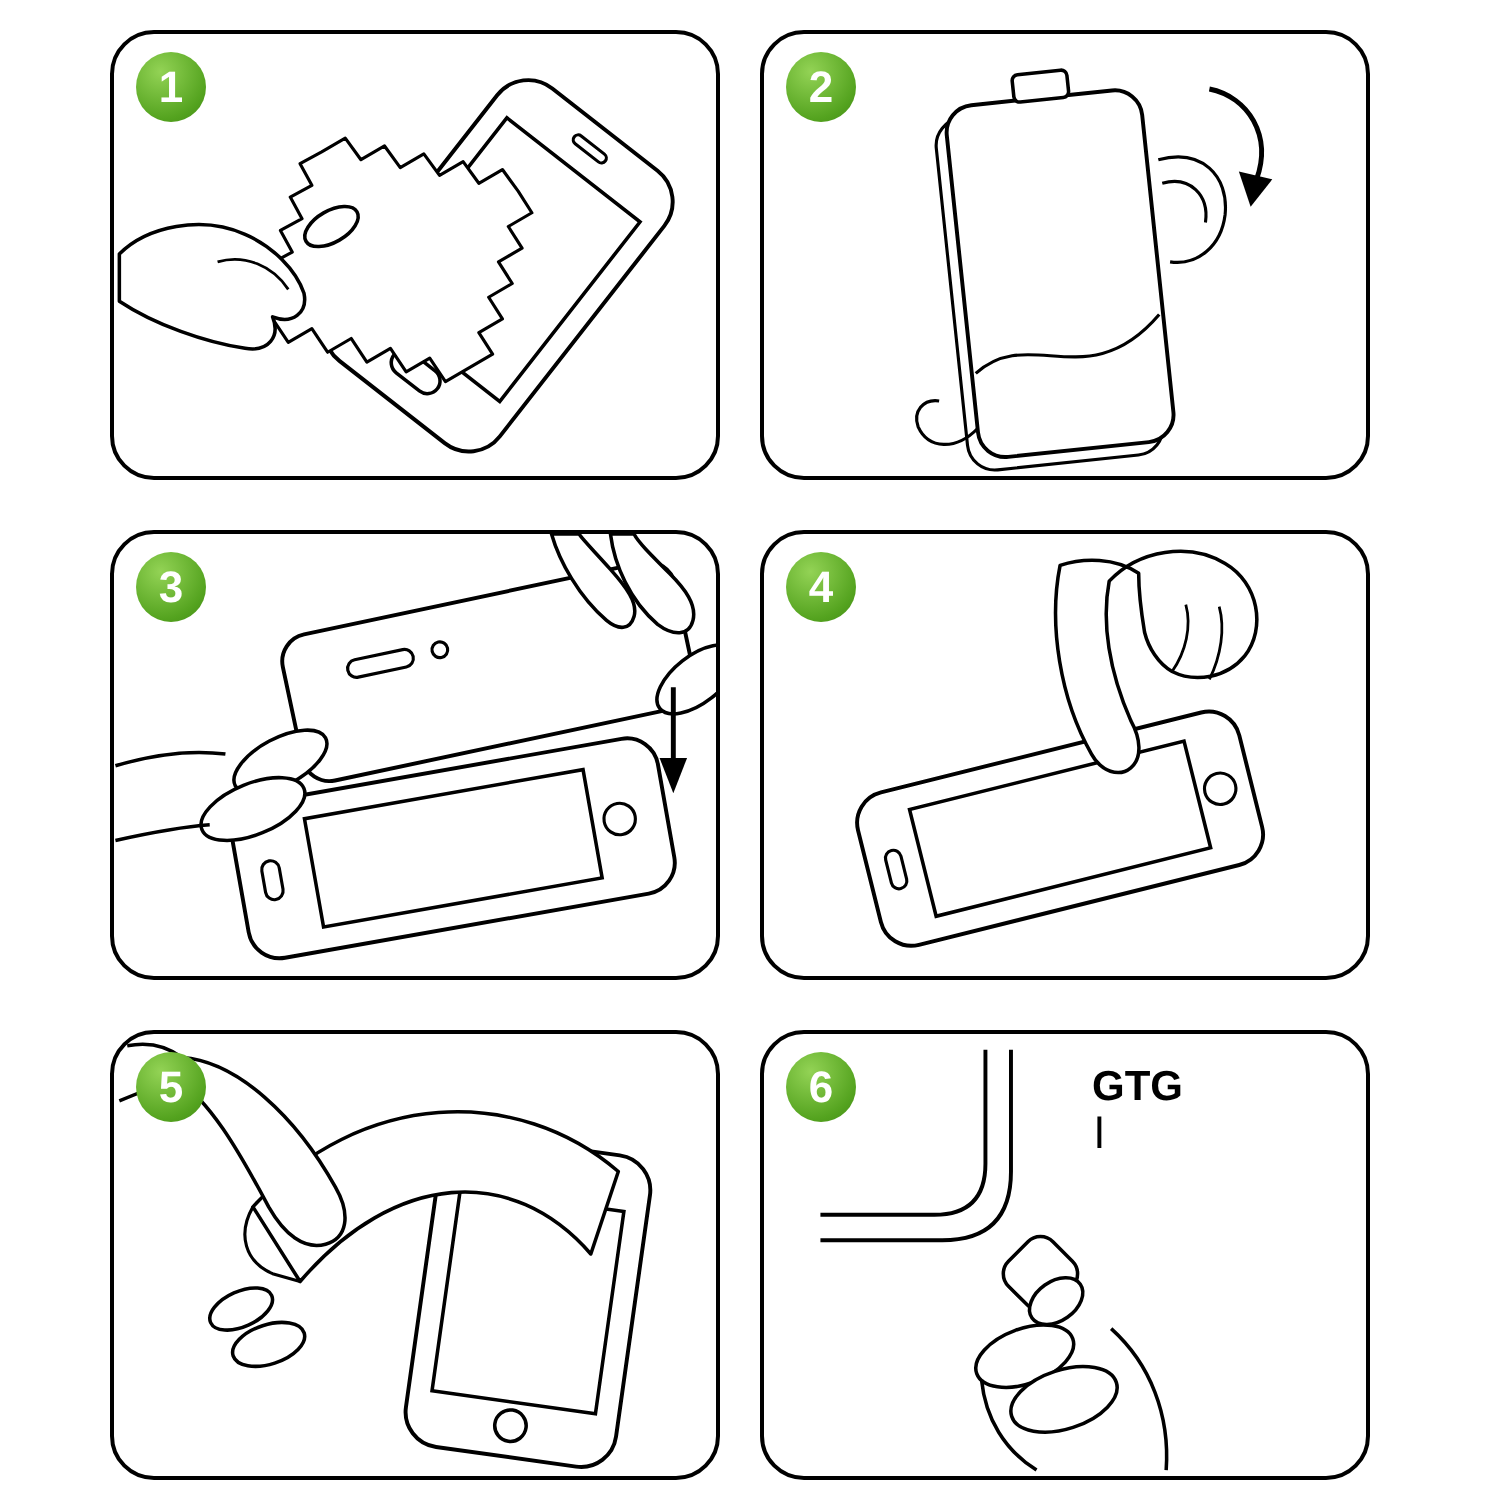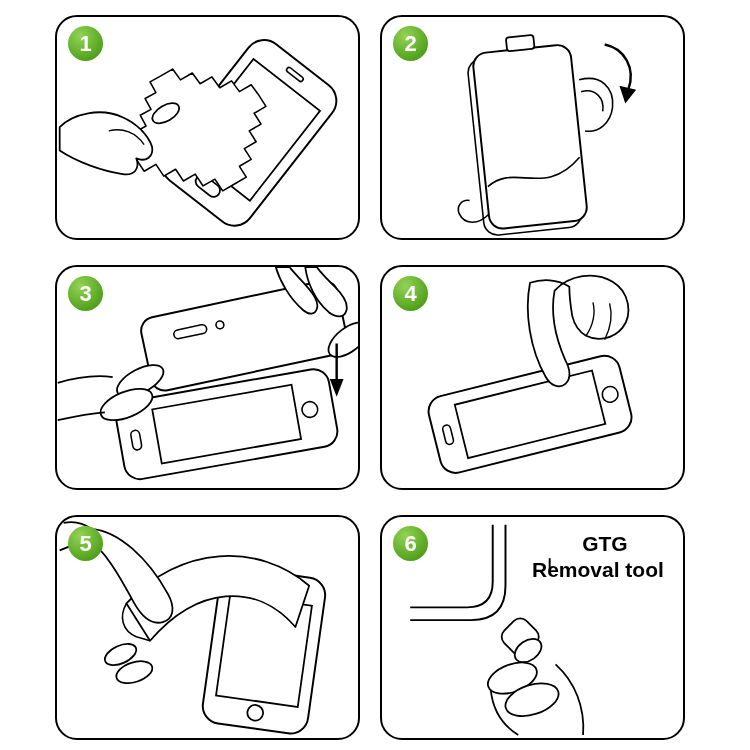--- a/index.html
+++ b/index.html
@@ -11,21 +11,21 @@
   .p3{left:55px;top:265px;} .p4{left:380px;top:265px;}
   .p5{left:55px;top:515px;} .p6{left:380px;top:515px;}
   .badge{position:absolute;top:9px;left:11px;width:35px;height:35px;border-radius:50%;
          display:flex;align-items:center;justify-content:center;
          background:radial-gradient(circle at 35% 28%,#93d355,#54a31f 70%,#418a13);
          color:#fff;font-weight:bold;font-size:22px;z-index:3;}
   .art{position:absolute;inset:0;width:100%;height:100%;}
   .art path,.art rect,.art ellipse,.art circle,.art line,.art polyline{vector-effect:none;}
   .gtg-label{position:absolute;left:150px;top:14px;font-weight:bold;font-size:21px;
              line-height:1.25;color:#000;z-index:4;white-space:nowrap;}
-  .gtg-label .l1{margin-left:14px;text-align:center;}
+  .gtg-label .l1{margin-left:14px;}
 </style>
 </head>
 <body>
 
 <div class="sheet">
 
   <div class="panel p1">
     <div class="badge">
         <span>1</span>
       </div>
@@ -163,17 +163,16 @@
       <g fill="#fff" stroke="#000" stroke-width="1.8">
         <ellipse cx="148" cy="136" rx="15" ry="10" transform="rotate(-35 148 136)"></ellipse>
         <ellipse cx="132" cy="164" rx="26" ry="14" transform="rotate(-20 132 164)"></ellipse>
         <ellipse cx="152" cy="186" rx="28" ry="15" transform="rotate(-18 152 186)"></ellipse>
         <path d="M 176,150 C 196,168 206,194 204,222" fill="none"></path>
         <path d="M 110,176 C 112,196 122,212 138,222" fill="none"></path>
       </g>
     </svg>
     <div class="gtg-label">
       <div class="l1">GTG</div>
-      <div class="l2">Removal tool</div>
     </div>
   </div>
 
 </div>
 
 </body></html>

